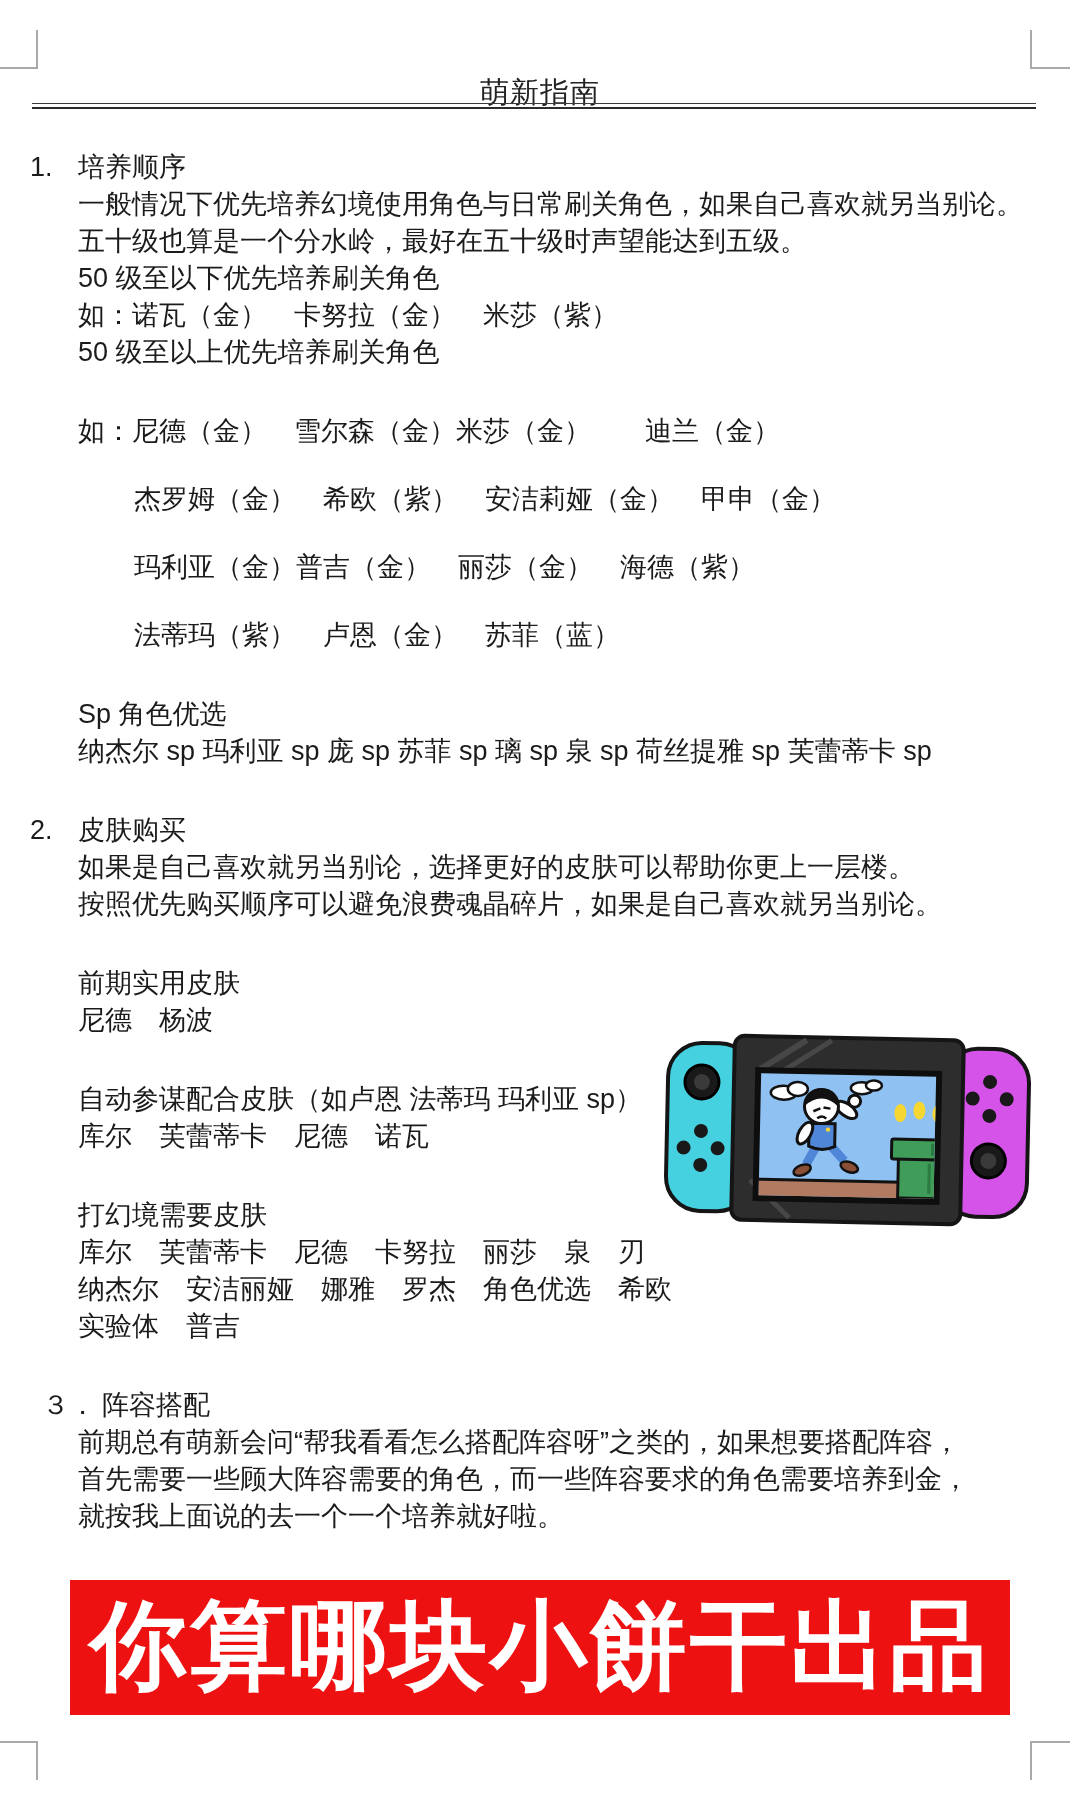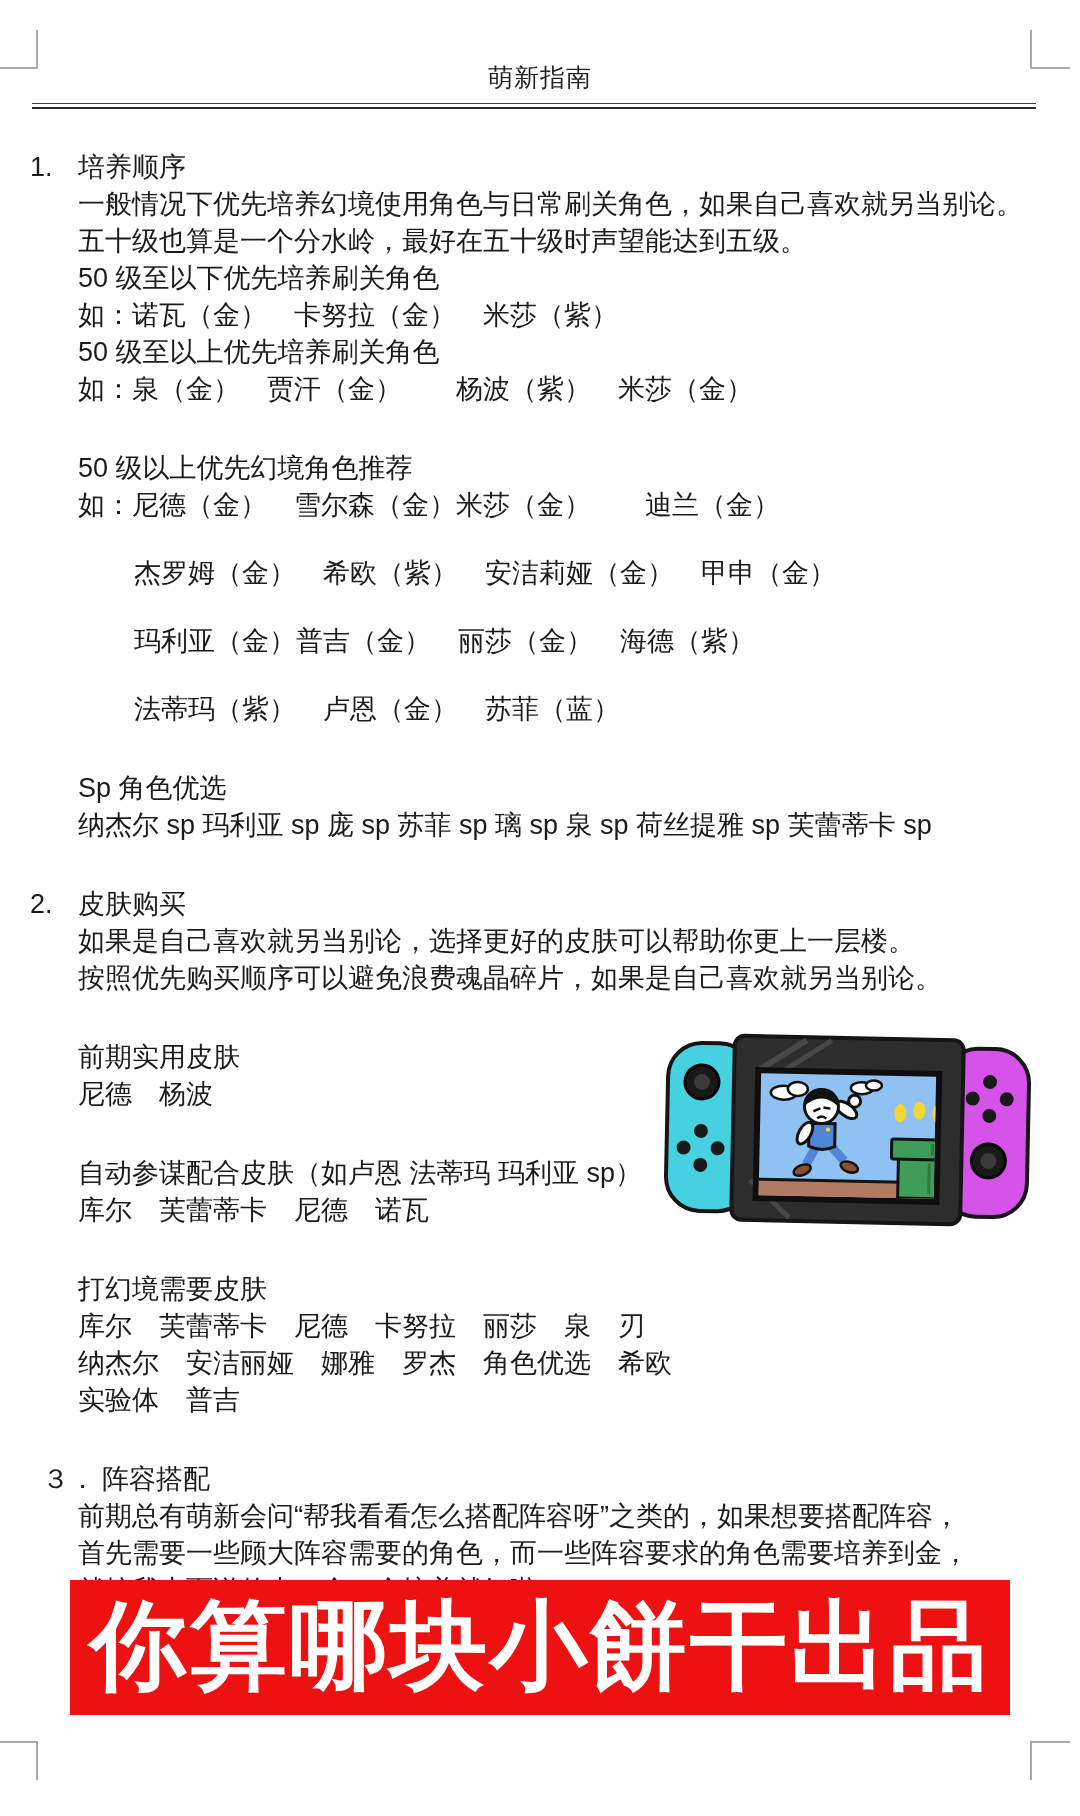--- a/index.html
+++ b/index.html
@@ -8,22 +8,22 @@
     font-family:"Liberation Sans",sans-serif;color:#1b1b1b;overflow:hidden;
   }
   
   .mark{position:absolute;width:36px;height:37px;}
   .mark.tl{left:0;top:30px;border-right:2px solid #a9a9a9;border-bottom:2px solid #a9a9a9;}
   .mark.tr{left:1030px;top:30px;border-left:2px solid #a9a9a9;border-bottom:2px solid #a9a9a9;width:38px;}
   .mark.bl{left:0;top:1741px;border-right:2px solid #a9a9a9;border-top:2px solid #a9a9a9;}
   .mark.br{left:1030px;top:1741px;border-left:2px solid #a9a9a9;border-top:2px solid #a9a9a9;width:38px;}
 
   .title{
-    position:absolute;left:0;top:60px;width:1080px;text-align:center;
-    font-size:25px;line-height:34px;color:#222;letter-spacing:1px;
+    position:absolute;left:0;top:75px;width:1080px;text-align:center;
+    font-size:29px;line-height:34px;color:#222;letter-spacing:1px;
   }
   .title-rule{
     position:absolute;left:32px;top:103px;width:1004px;height:3px;
     border-top:1px solid #3c3c3c;border-bottom:2px solid #2b2b2b;
   }
 
   #doc-body{position:absolute;left:0;top:149px;width:1080px;}
   .row{font-size:27px;line-height:37px;white-space:pre;color:#1b1b1b;}
   .row.blank{height:42px;line-height:42px;}
   .row.t{padding-left:78px;}
@@ -57,23 +57,21 @@
   <div class="title">萌新指南</div>
   <div class="title-rule"></div>
 
   <div id="doc-body">
       <div class="row"><span class="num">1.</span><span class="htext">培养顺序</span></div>
       <div class="row t">一般情况下优先培养幻境使用角色与日常刷关角色，如果自己喜欢就另当别论。</div>
       <div class="row t">五十级也算是一个分水岭，最好在五十级时声望能达到五级。</div>
       <div class="row t">50 级至以下优先培养刷关角色</div>
       <div class="row t">如：诺瓦（金）　卡努拉（金）　米莎（紫）</div>
       <div class="row t">50 级至以上优先培养刷关角色</div>
-      <div class="row t">如：泉（金）　贾汗（金）　　杨波（紫）　米莎（金）</div>
       <div class="row blank">&nbsp;</div>
-      <div class="row t">50 级以上优先幻境角色推荐</div>
       <div class="row t">如：尼德（金）　雪尔森（金）米莎（金）　　迪兰（金）</div>
       <div class="row t ind1">杰罗姆（金）　希欧（紫）　安洁莉娅（金）　甲申（金）</div>
       <div class="row t ind1">玛利亚（金）普吉（金）　丽莎（金）　海德（紫）</div>
       <div class="row t ind1">法蒂玛（紫）　卢恩（金）　苏菲（蓝）</div>
       <div class="row blank">&nbsp;</div>
       <div class="row t">Sp 角色优选</div>
       <div class="row t">纳杰尔 sp 玛利亚 sp 庞 sp 苏菲 sp 璃 sp 泉 sp 荷丝提雅 sp 芙蕾蒂卡 sp</div>
       <div class="row blank">&nbsp;</div>
       <div class="row"><span class="num">2.</span><span class="htext">皮肤购买</span></div>
       <div class="row t">如果是自己喜欢就另当别论，选择更好的皮肤可以帮助你更上一层楼。</div>

